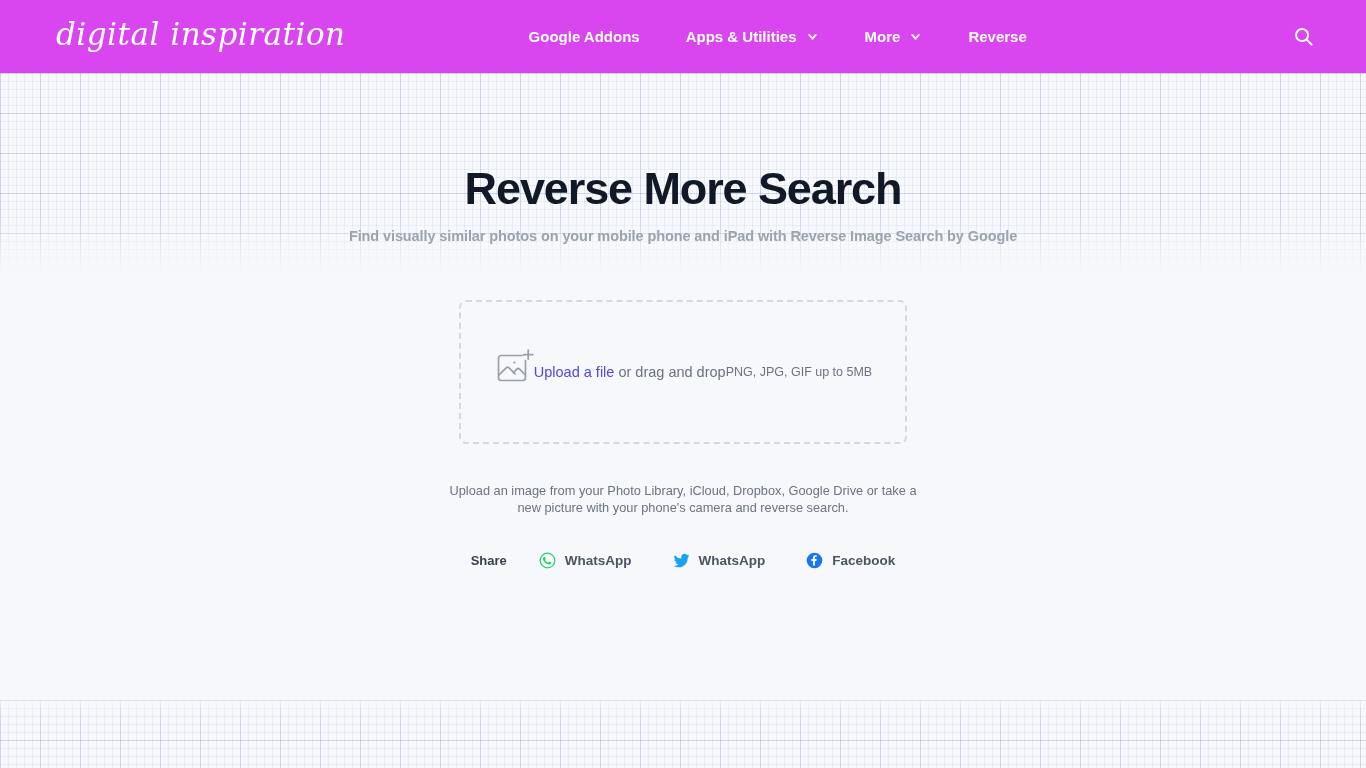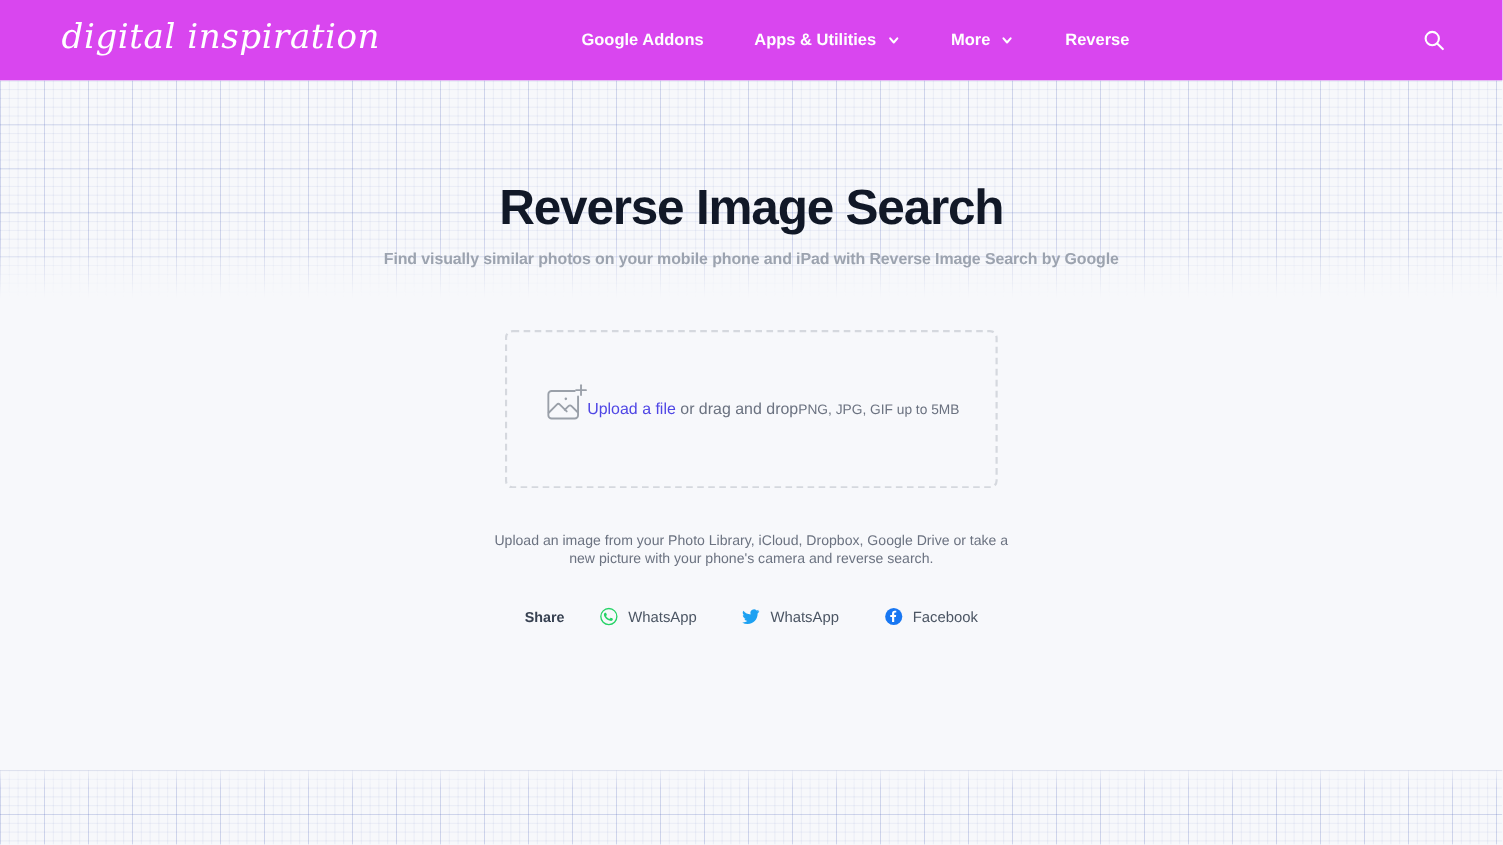--- a/index.html
+++ b/index.html
@@ -200,21 +200,21 @@
     color: #374151;
     margin-right: 16px;
   }
   .share-item {
     display: flex;
     align-items: center;
     gap: 9px;
     text-decoration: none;
     color: #4b5563;
     font-size: 13.5px;
-    font-weight: normal;
+    font-weight: bold;
     margin-right: 25px;
     cursor: pointer;
     white-space: nowrap;
   }
   .share-item:last-child { margin-right: 0; }
   .share-ico { width:17px; height:17px; flex:none; display:block; }
   .share-ico svg { display:block; width:100%; height:100%; }
 </style>
 </head>
 <body>
@@ -265,21 +265,21 @@
         <circle cx="10.5" cy="10.5" r="6.3"></circle>
         <line x1="15.4" y1="15.4" x2="20.5" y2="20.5"></line>
       </svg>
     </span>
   </button>
 
 </header>
 
 <main class="main">
 
-  <h1 class="page-title">Reverse Image Search</h1>
+  <h1 class="page-title">Reverse More Search</h1>
 
   <p class="page-subtitle">Find visually similar photos on your mobile phone and iPad with Reverse Image Search by Google</p>
 
   <div class="dropzone">
 
     <span class="dz-icon">
       <svg viewBox="0 0 40 38" fill="none" stroke="#9aa0a9" stroke-width="1.7" stroke-linecap="round" stroke-linejoin="round">
         <path d="M28.5 7.5H7.5a3 3 0 0 0-3 3v19a3 3 0 0 0 3 3h21a3 3 0 0 0 3-3V12.5"></path>
         <path d="M4.8 27.2l7.4-7.4a2 2 0 0 1 2.8 0l6.2 6.2"></path>
         <path d="M19.4 24.6l3.4-3.4a2 2 0 0 1 2.8 0l5.6 5.6"></path>

